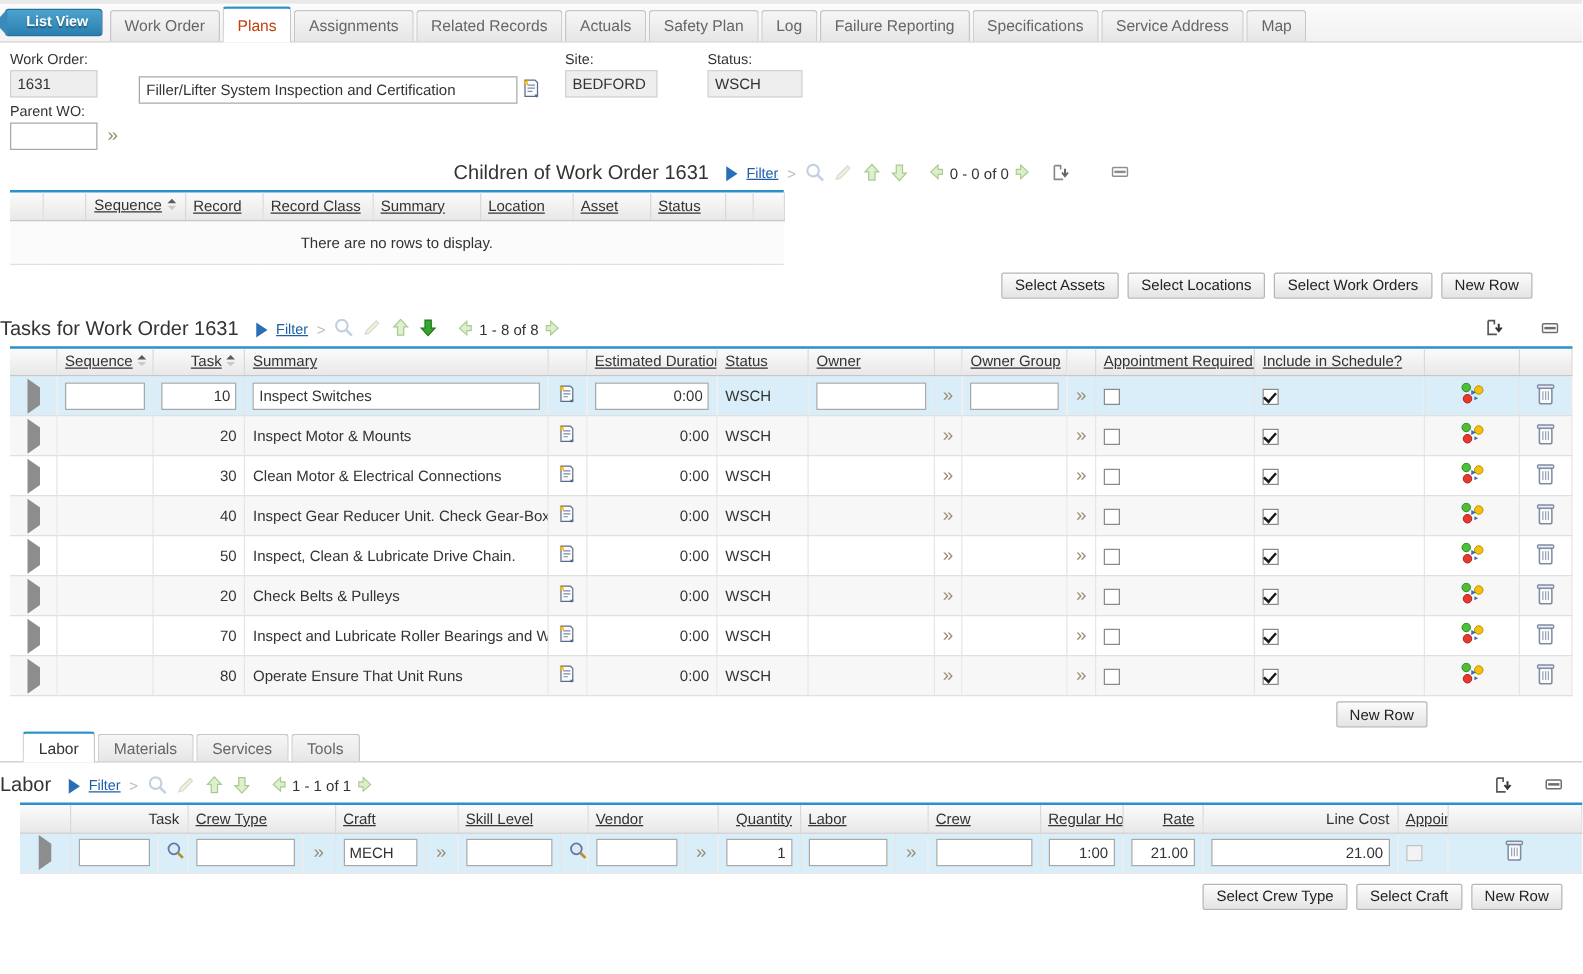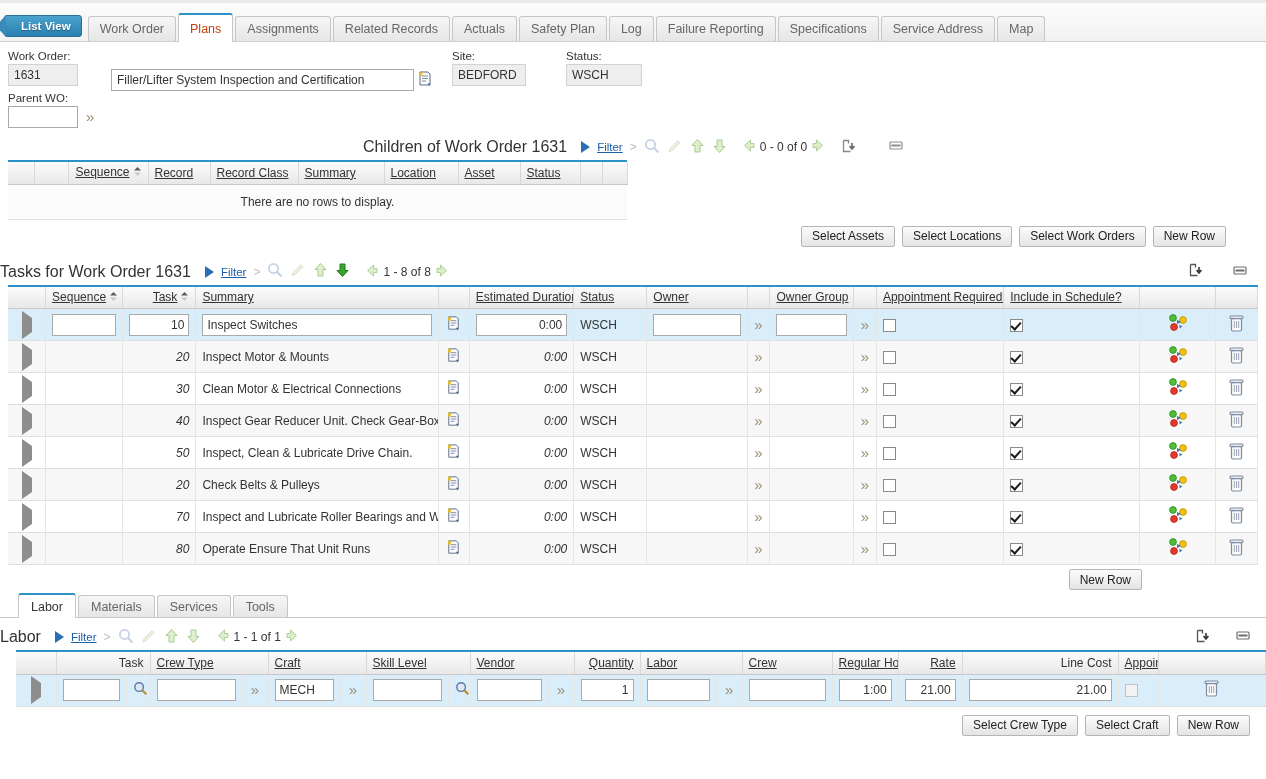--- a/index.html
+++ b/index.html
@@ -9,21 +9,21 @@
     background: #ffffff;
     font-family: "Liberation Sans", sans-serif;
     font-size: 12px;
     color: #333333;
     overflow: hidden;
   }
 
   
   .tabbar {
     position: relative;
-    height: 42px;
+    height: 34px;
     background: linear-gradient(to bottom, #fdfdfd 0%, #f2f2f2 100%);
     border-bottom: 1px solid #cfcfcf;
     display: flex;
     align-items: flex-end;
     padding-left: 4px;
   }
   .tabbar::before {
     content: "";
     position: absolute;
     top: 0; left: 0; right: 0; height: 3px;
@@ -188,21 +188,21 @@
     border-bottom: 1px solid #e0e0e0;
     height: 32px;
     padding: 0 6px;
     font-size: 12px;
     color: #333;
     overflow: hidden;
     white-space: nowrap;
   }
   tr.alt td { background: #f7f7f7; }
   tr.sel td { background: #d9eef8; }
-  td.r { text-align: right; font-style: italic; }
+  td.r { text-align: right; }
   td.c { text-align: center; }
   .rowexp {
     width: 0; height: 0;
     border-top: 7px solid transparent;
     border-bottom: 7px solid transparent;
     border-left: 10px solid #8d8d8d;
     margin: 0 auto;
     cursor: pointer;
   }
   .cell-inp {

